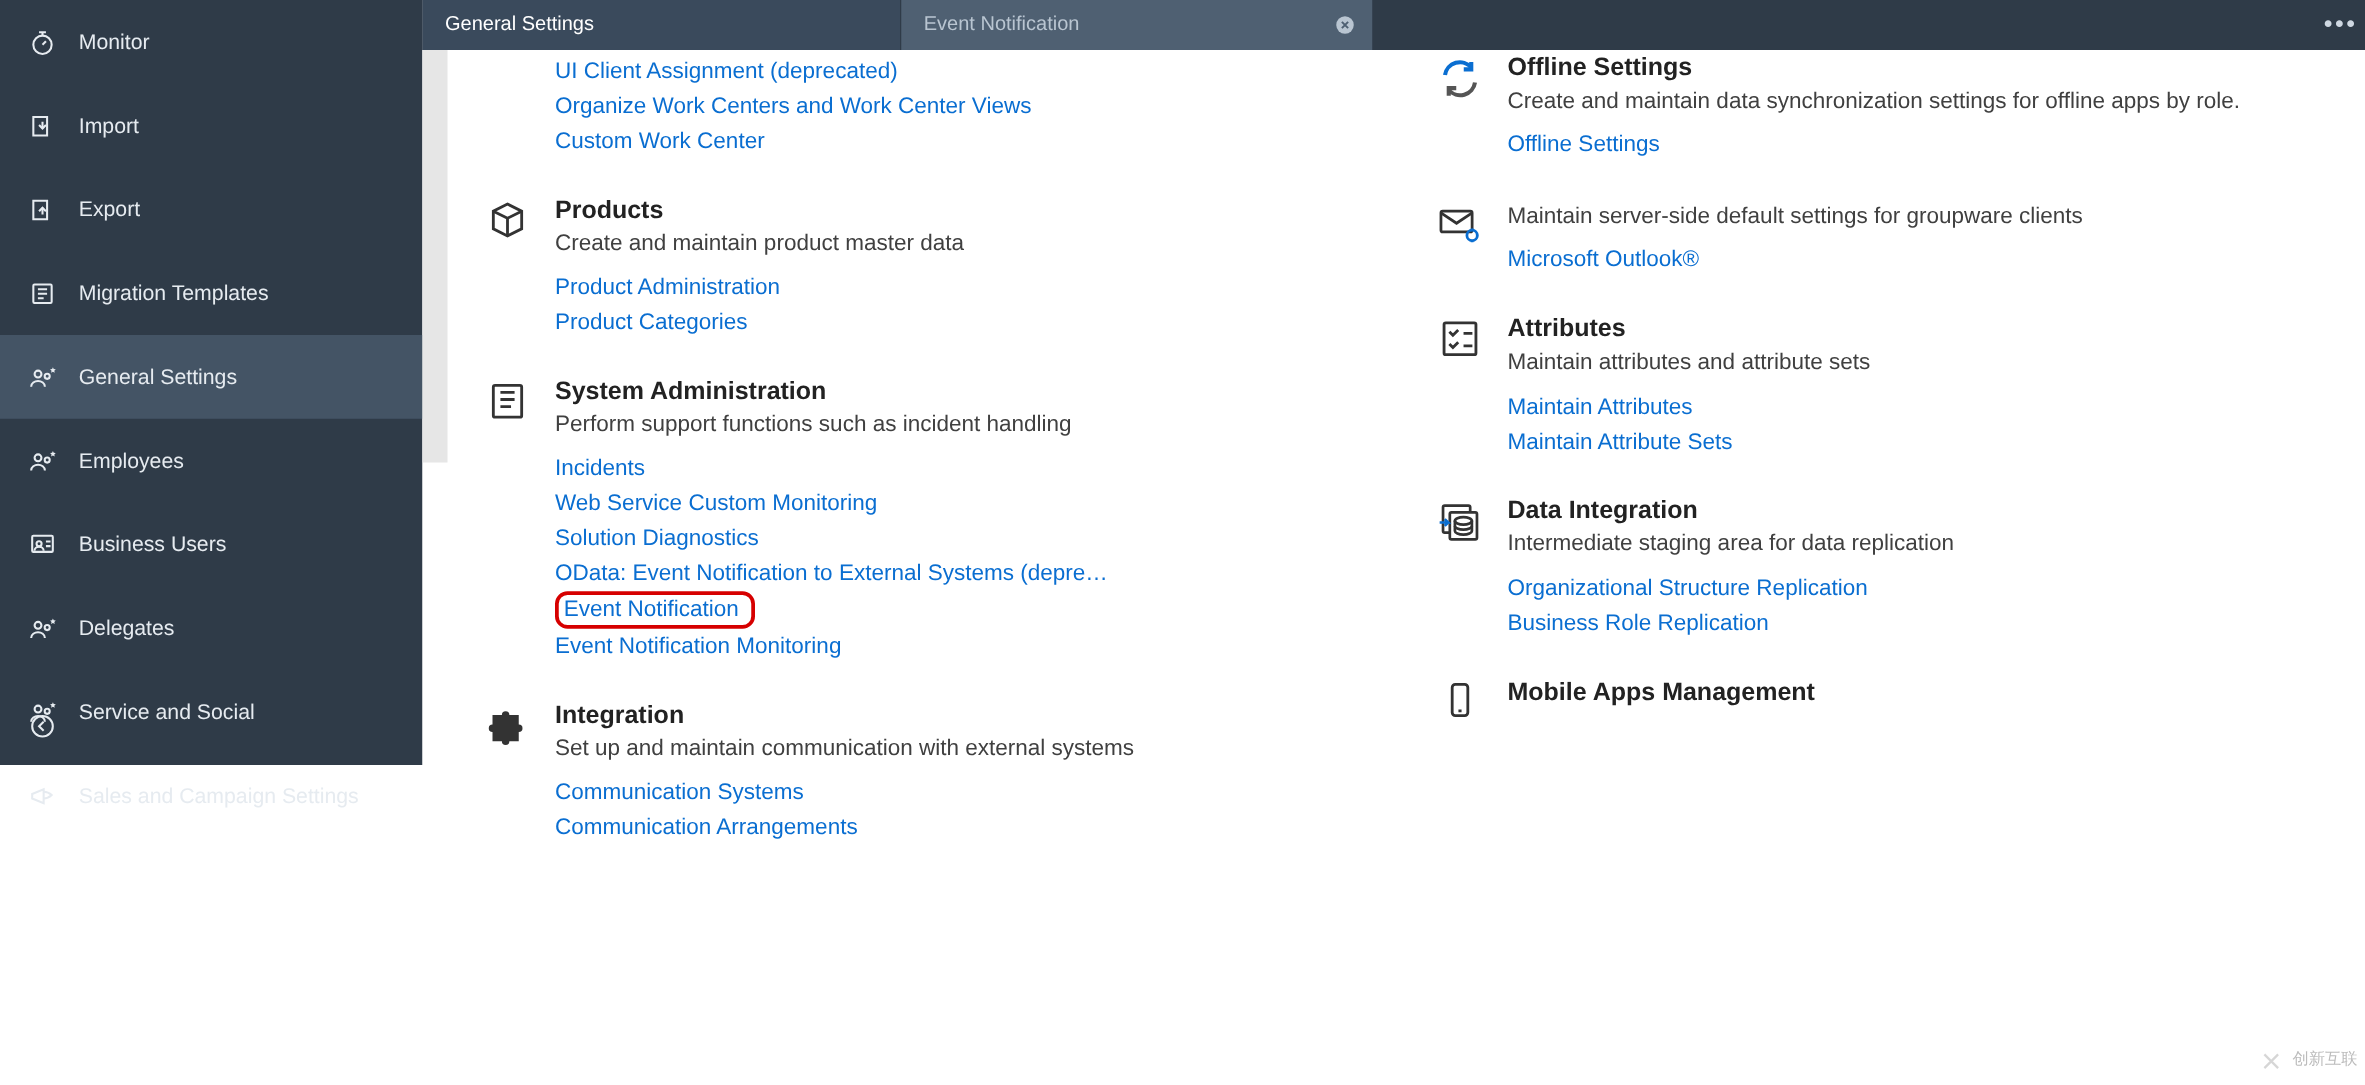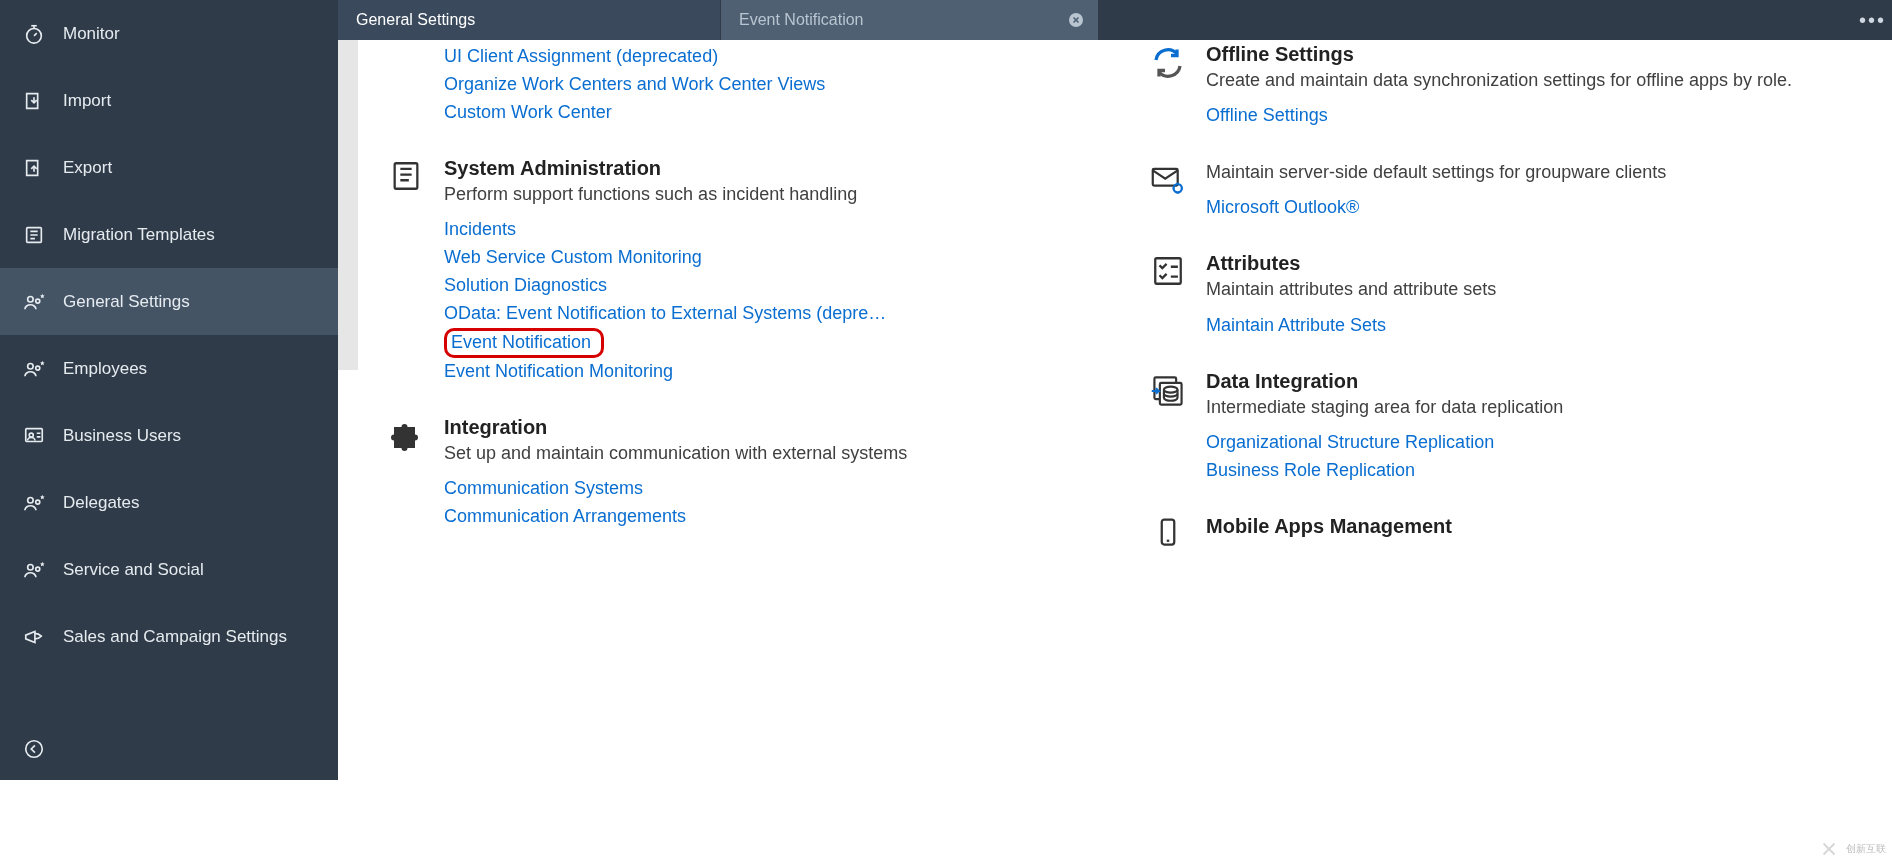--- a/index.html
+++ b/index.html
@@ -10,21 +10,21 @@
     color: #333;
     width: 1892px;
     height: 868px;
     overflow: hidden;
     position: relative;
   }
   .sidebar {
     position: absolute;
     left: 0; top: 0;
     width: 338px;
-    height: 780px;
+    height: 612px;
     background: #2f3b48;
     color: #e6ebf0;
   }
   .sidebar-item {
     display: flex;
     align-items: center;
     height: 67px;
     padding-left: 23px;
     cursor: pointer;
     font-size: 17px;
@@ -161,24 +161,23 @@
     border: 3px solid #d60000;
     border-radius: 10px;
     padding: 0 10px 1px 4px;
     line-height: 1.3;
   }
 
   .watermark {
     position: absolute;
     right: 6px;
     bottom: 8px;
-    font-size: 10px;
+    font-size: 13px;
     color: #bcbcbc;
     display: flex;
-    align-items: center;
     gap: 6px;
   }
   .watermark svg { opacity: 0.6; }
 
   svg { display: block; }
 </style>
 </head>
 <body>
 
 <div class="sidebar">
@@ -332,20 +331,37 @@
       <div class="sect-icon"></div>
       <div class="sect-body">
         <div class="links">
           <a>UI Client Assignment (deprecated)</a>
           <a>Organize Work Centers and Work Center Views</a>
           <a>Custom Work Center</a>
         </div>
       </div>
     </div>
 
+    <div class="sect">
+      <div class="sect-icon">
+        <svg width="34" height="34" viewBox="0 0 24 24" fill="none" stroke="currentColor" stroke-width="1.6">
+            <path d="M12 3l8 4v10l-8 4-8-4V7z"></path>
+            <path d="M4 7l8 4 8-4"></path>
+            <path d="M12 11v10"></path>
+          </svg>
+      </div>
+      <div class="sect-body">
+        <div class="sect-title">Products</div>
+        <div class="sect-desc">Create and maintain product master data</div>
+        <div class="links">
+          <a>Product Administration</a>
+          <a>Product Categories</a>
+        </div>
+      </div>
+    </div>
 
     <div class="sect">
       <div class="sect-icon">
         <svg width="34" height="34" viewBox="0 0 24 24" fill="none" stroke="currentColor" stroke-width="1.6">
             <rect x="4" y="3" width="16" height="18" rx="1"></rect>
             <path d="M8 7h8M8 11h8M8 15h6"></path>
           </svg>
       </div>
       <div class="sect-body">
         <div class="sect-title">System Administration</div>
@@ -421,20 +437,21 @@
         <svg width="34" height="34" viewBox="0 0 24 24" fill="none" stroke="currentColor" stroke-width="1.6">
             <rect x="3" y="3" width="18" height="18" rx="1"></rect>
             <path d="M6 8l2 2 3-3M6 15l2 2 3-3"></path>
             <path d="M14 9h5M14 16h5"></path>
           </svg>
       </div>
       <div class="sect-body">
         <div class="sect-title">Attributes</div>
         <div class="sect-desc">Maintain attributes and attribute sets</div>
         <div class="links">
+          <a>Maintain Attributes</a>
           <a>Maintain Attribute Sets</a>
         </div>
       </div>
     </div>
 
     <div class="sect">
       <div class="sect-icon">
         <svg width="38" height="38" viewBox="0 0 28 28" fill="none" stroke="currentColor" stroke-width="1.6">
             <rect x="4" y="4" width="16" height="16" rx="1"></rect>
             <rect x="8" y="8" width="16" height="16" rx="1" fill="#fff"></rect>

